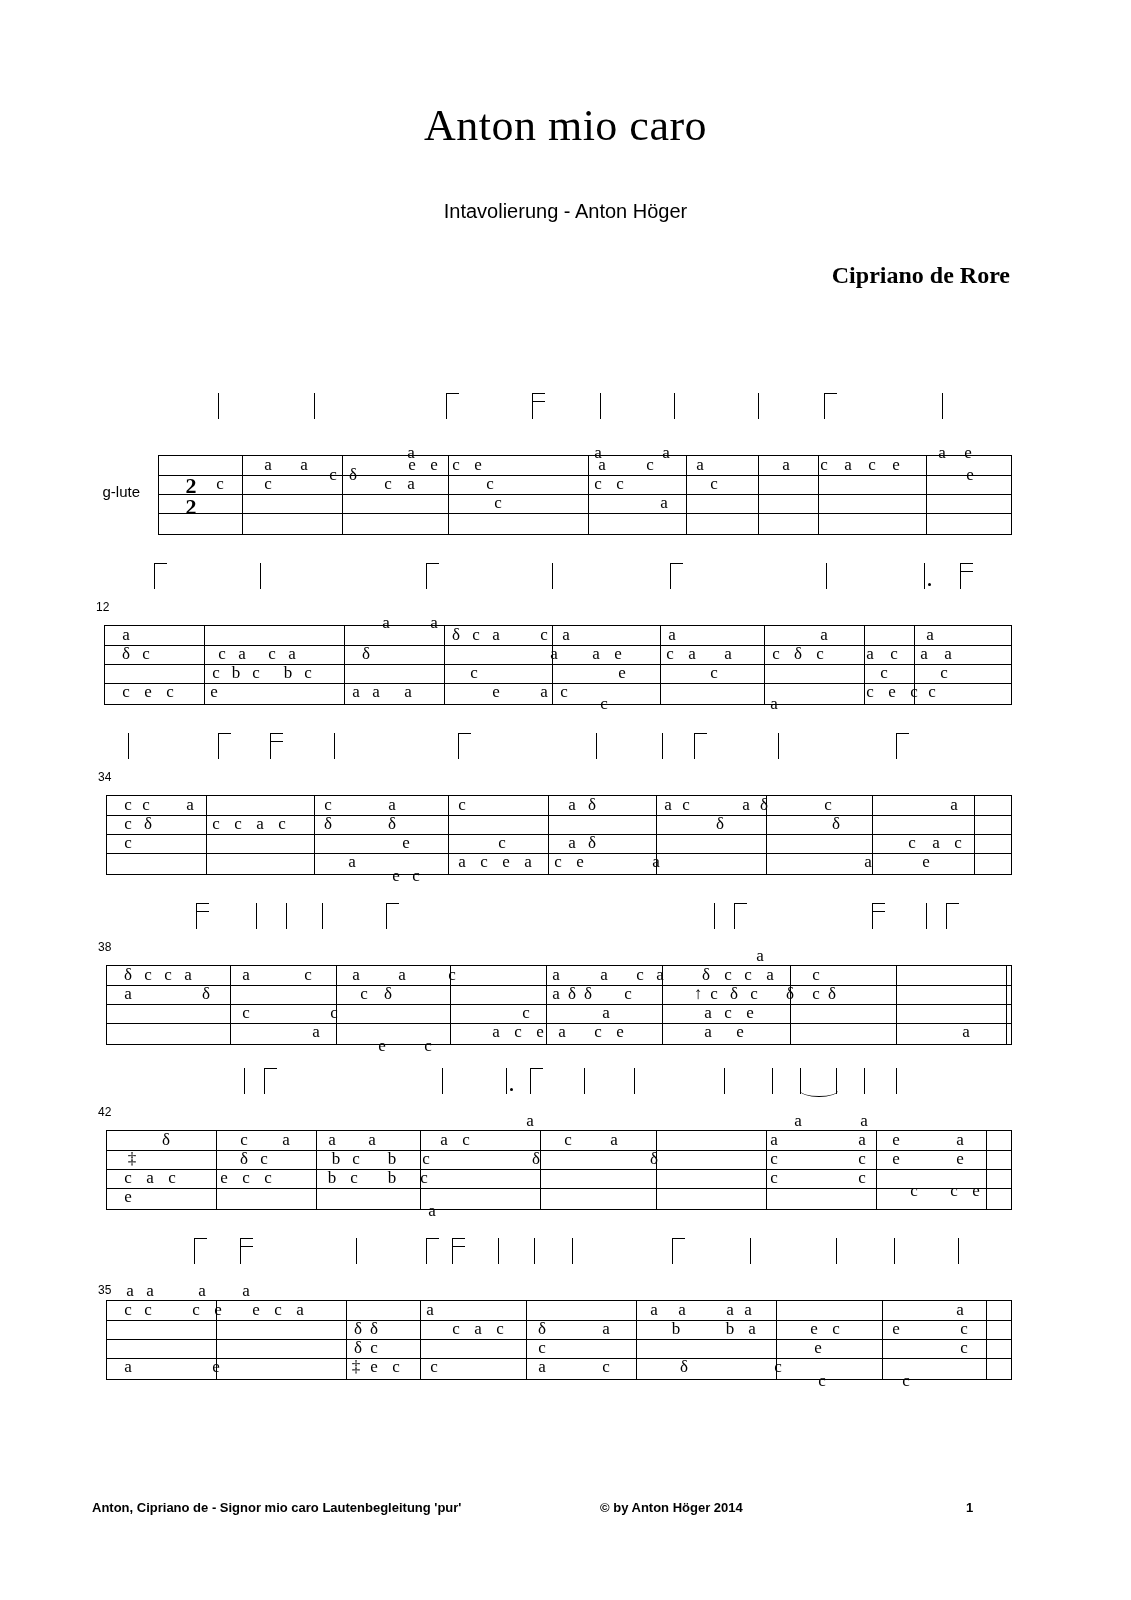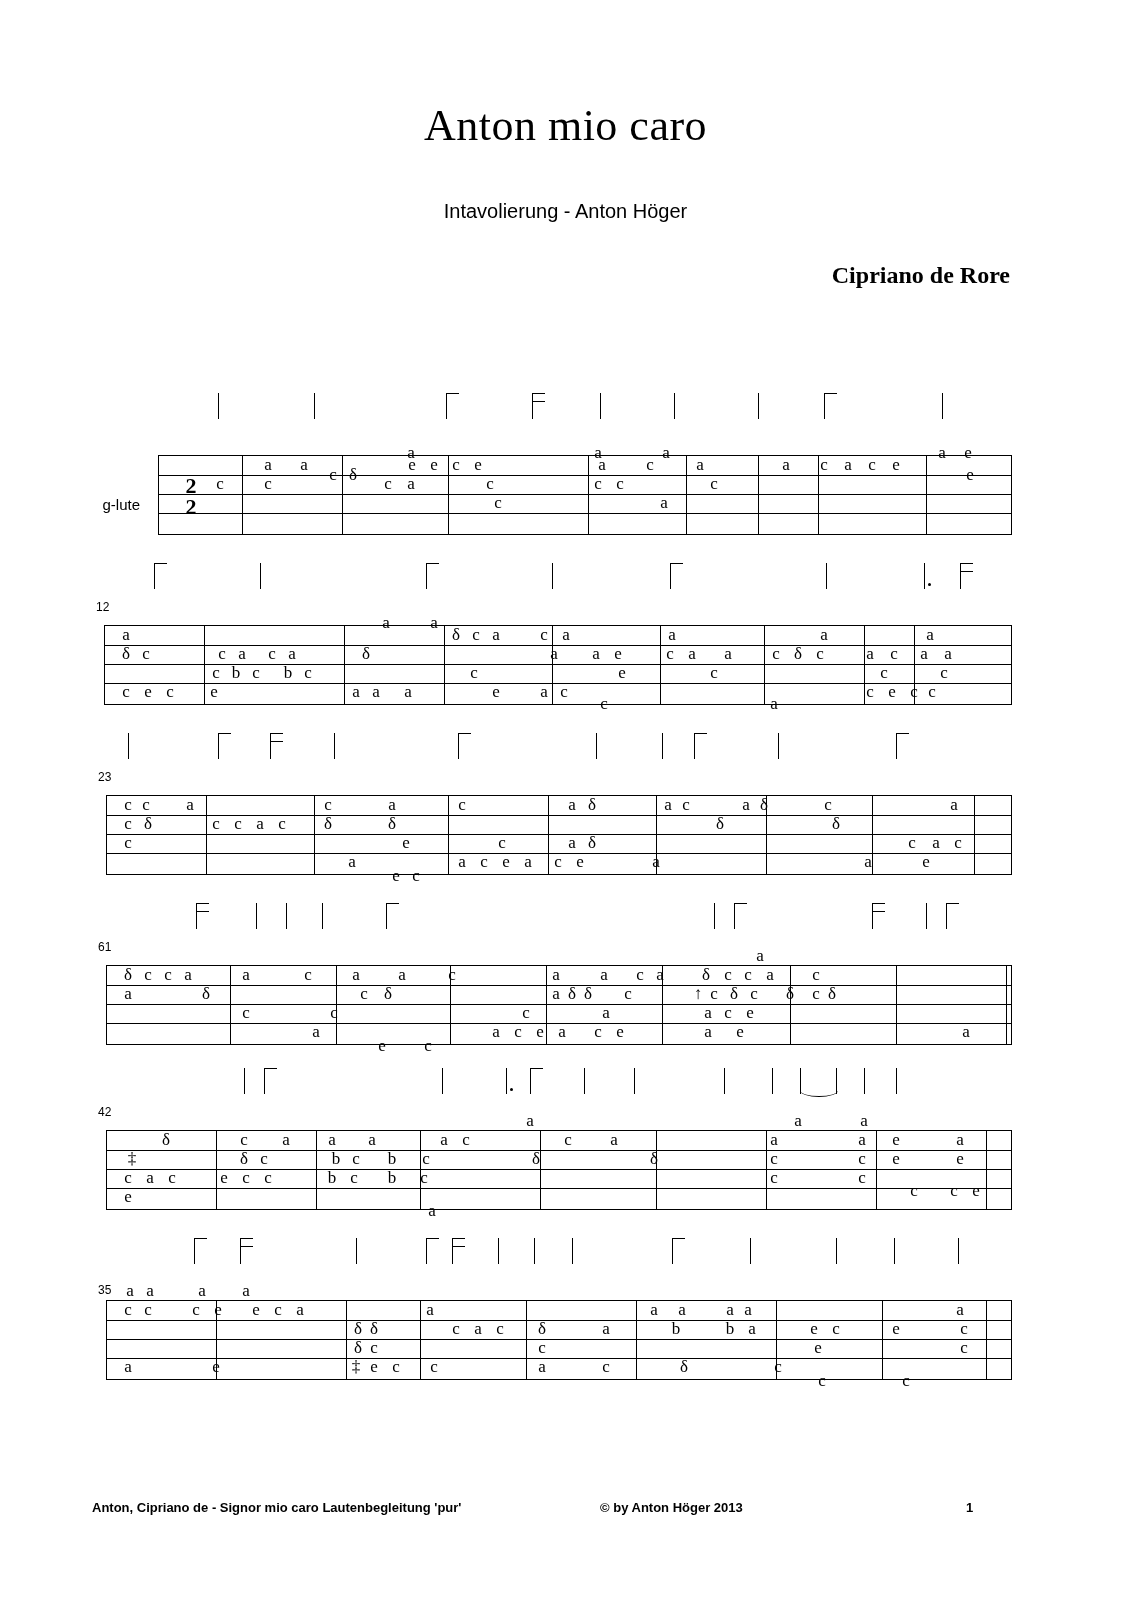--- a/index.html
+++ b/index.html
@@ -71,21 +71,21 @@
 </head>
 <body>
 
 <div class="page">
 
   <div class="title">Anton mio caro</div>
   <div class="subtitle">Intavolierung - Anton Höger</div>
   <div class="composer">Cipriano de Rore</div>
 
   <div class="system" style="left:158px;top:455px;width:854px;height:80px;">
-    <div class="inst-label" style="left:-18px;top:49px;">g-lute</div>
+    <div class="inst-label" style="left:-18px;top:36px;">g-lute</div>
     <div class="staff" style="width:854px;height:80px;">
       <div class="hline" style="top:19px;"></div>
       <div class="hline" style="top:38px;"></div>
       <div class="hline" style="top:57px;"></div>
     </div>
     <div class="timesig" style="left:33px;top:42px;">
       <span>2</span><br>
       <span>2</span>
     </div>
 
@@ -238,21 +238,21 @@
       <span class="tabchar" style="left:500px;top:78px;">c</span>
       <span class="tabchar" style="left:670px;top:78px;">a</span>
       <span class="tabchar" style="left:766px;top:66px;">c</span>
       <span class="tabchar" style="left:788px;top:66px;">e</span>
       <span class="tabchar" style="left:810px;top:66px;">c</span>
       <span class="tabchar" style="left:828px;top:66px;">c</span>
     </div>
   </div>
 
   <div class="system" style="left:106px;top:795px;width:906px;height:80px;">
-    <div class="measnum" style="left:-8px;top:-18px;">23</div>
+    <div class="measnum" style="left:-8px;top:-18px;">34</div>
     <div class="staff" style="width:906px;height:80px;">
       <div class="hline" style="top:19px;"></div>
       <div class="hline" style="top:38px;"></div>
       <div class="hline" style="top:57px;"></div>
     </div>
     <div class="bar" style="left:100px;height:80px;"></div>
     <div class="bar" style="left:208px;height:80px;"></div>
     <div class="bar" style="left:342px;height:80px;"></div>
     <div class="bar" style="left:442px;height:80px;"></div>
     <div class="bar" style="left:550px;height:80px;"></div>
@@ -321,21 +321,21 @@
       <span class="tabchar" style="left:474px;top:66px;">e</span>
       <span class="tabchar" style="left:550px;top:66px;">a</span>
       <span class="tabchar" style="left:762px;top:66px;">a</span>
       <span class="tabchar" style="left:820px;top:66px;">e</span>
       <span class="tabchar" style="left:290px;top:80px;">e</span>
       <span class="tabchar" style="left:310px;top:80px;">c</span>
     </div>
   </div>
 
   <div class="system" style="left:106px;top:965px;width:906px;height:80px;">
-    <div class="measnum" style="left:-8px;top:-18px;">61</div>
+    <div class="measnum" style="left:-8px;top:-18px;">38</div>
     <div class="staff" style="width:906px;height:80px;">
       <div class="hline" style="top:19px;"></div>
       <div class="hline" style="top:38px;"></div>
       <div class="hline" style="top:57px;"></div>
     </div>
     <div class="bar" style="left:124px;height:80px;"></div>
     <div class="bar" style="left:230px;height:80px;"></div>
     <div class="bar" style="left:344px;height:80px;"></div>
     <div class="bar" style="left:440px;height:80px;"></div>
     <div class="bar" style="left:556px;height:80px;"></div>
@@ -592,17 +592,17 @@
       <span class="tabchar" style="left:500px;top:66px;">c</span>
       <span class="tabchar" style="left:578px;top:66px;">δ</span>
       <span class="tabchar" style="left:672px;top:66px;">c</span>
       <span class="tabchar" style="left:716px;top:80px;">c</span>
       <span class="tabchar" style="left:800px;top:80px;">c</span>
     </div>
   </div>
 
   <div class="footer">
     <span class="f-left">Anton, Cipriano de - Signor mio caro Lautenbegleitung 'pur'</span>
-    <span class="f-mid">© by Anton Höger 2013</span>
+    <span class="f-mid">© by Anton Höger 2014</span>
     <span class="f-right">1</span>
   </div>
 
 </div>
 
 </body></html>

